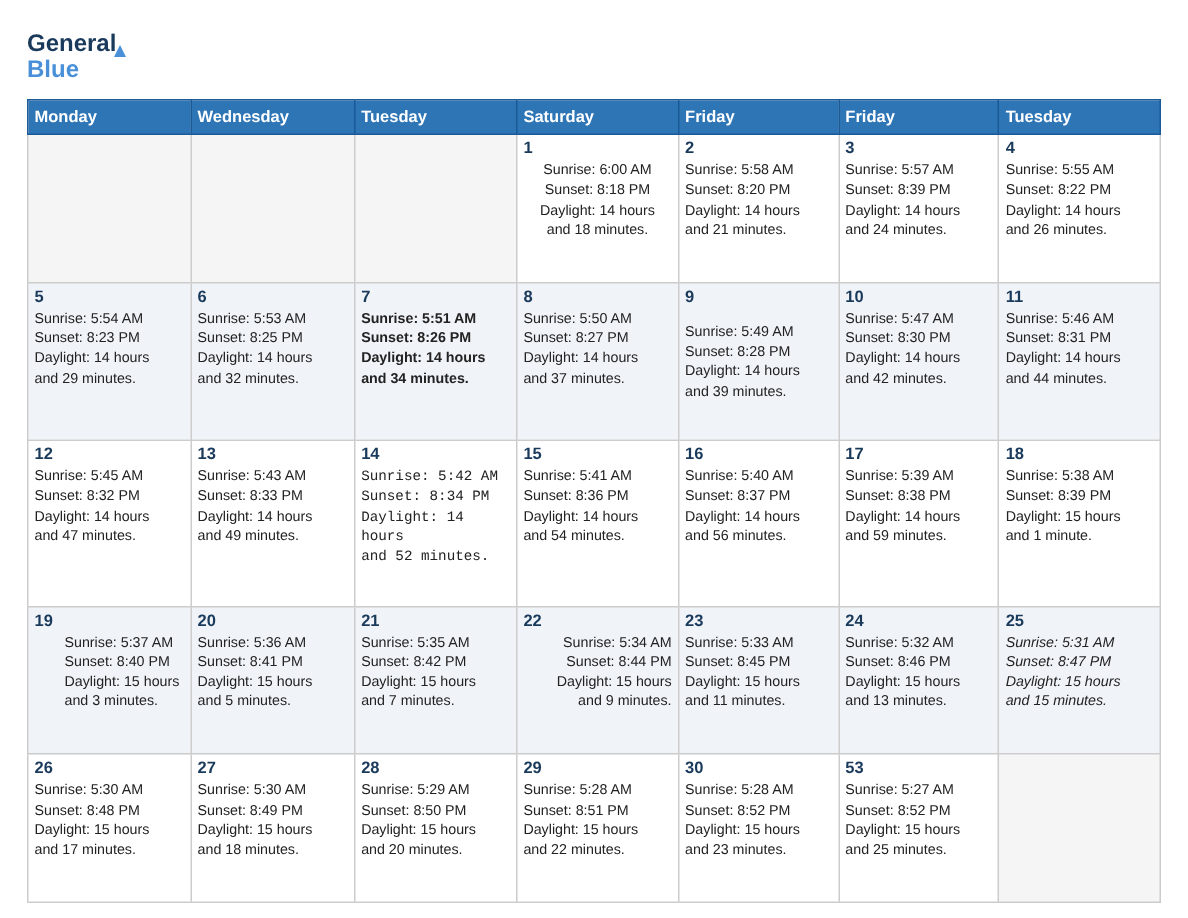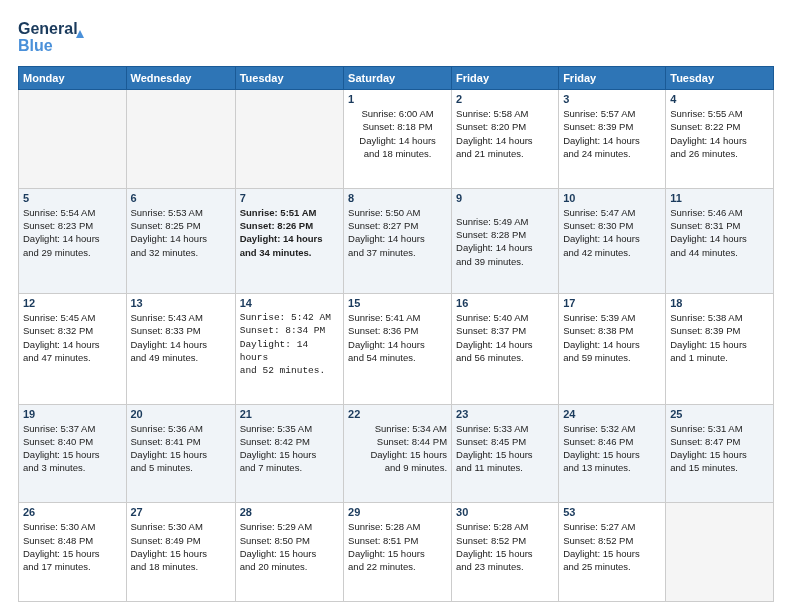--- a/index.html
+++ b/index.html
@@ -242,21 +242,21 @@
             <div class="day-num">18</div>
             <div class="day-info" style="white-space: pre-line;">Sunrise: 5:38 AM
 Sunset: 8:39 PM
 Daylight: 15 hours
 and 1 minute.</div>
           </td>
         </tr>
         <tr>
           <td>
             <div class="day-num">19</div>
-            <div class="day-info" style="white-space: pre-line;">Sunrise: 5:37 AM
+            <div class="day-info" style="white-space: pre-line; margin-left: 20px;">Sunrise: 5:37 AM
 Sunset: 8:40 PM
 Daylight: 15 hours
 and 3 minutes.</div>
           </td>
           <td>
             <div class="day-num">20</div>
             <div class="day-info" style="white-space: pre-line;">Sunrise: 5:36 AM
 Sunset: 8:41 PM
 Daylight: 15 hours
 and 5 minutes.</div>
@@ -284,21 +284,21 @@
           </td>
           <td>
             <div class="day-num">24</div>
             <div class="day-info" style="white-space: pre-line;">Sunrise: 5:32 AM
 Sunset: 8:46 PM
 Daylight: 15 hours
 and 13 minutes.</div>
           </td>
           <td>
             <div class="day-num">25</div>
-            <div class="day-info" style="white-space: pre-line;">Sunrise: 5:31 AM
+            <div class="day-info" style="white-space: pre-line; font-style: italic;">Sunrise: 5:31 AM
 Sunset: 8:47 PM
 Daylight: 15 hours
 and 15 minutes.</div>
           </td>
         </tr>
         <tr>
           <td>
             <div class="day-num">26</div>
             <div class="day-info" style="white-space: pre-line;">Sunrise: 5:30 AM
 Sunset: 8:48 PM

